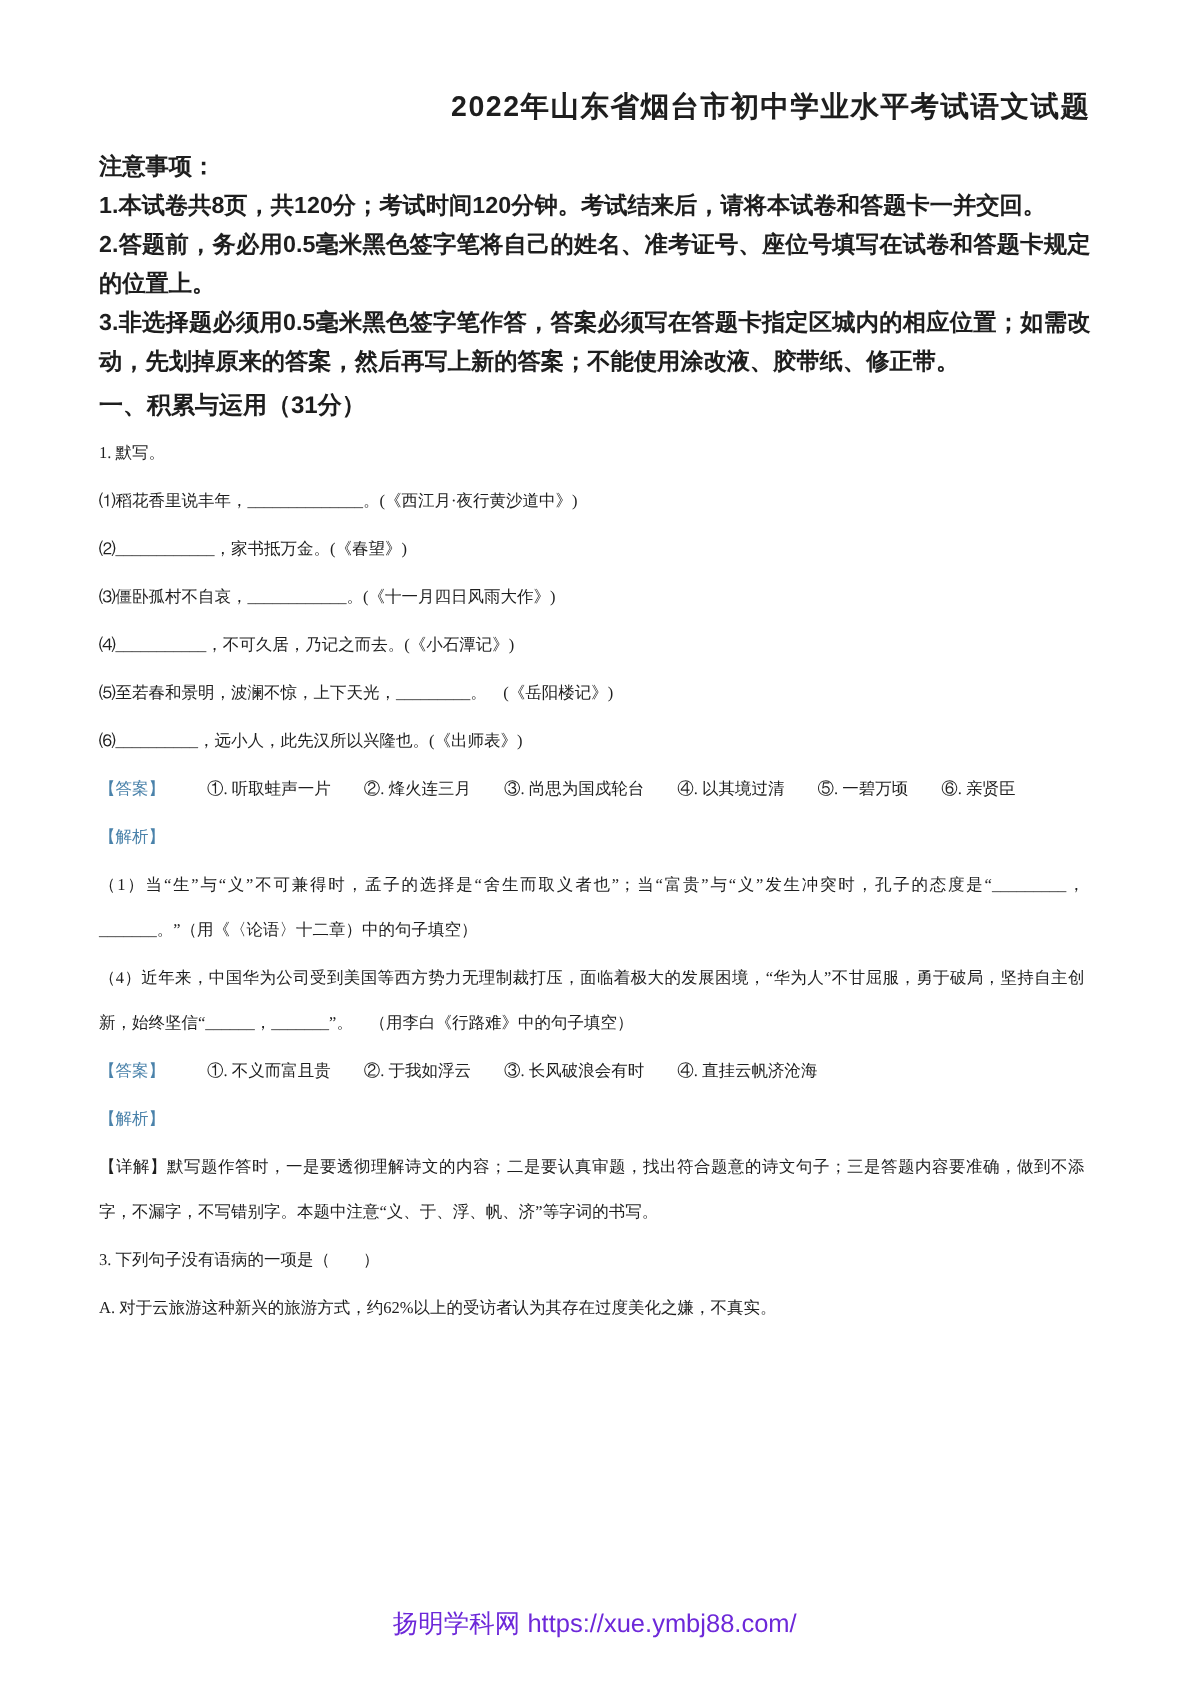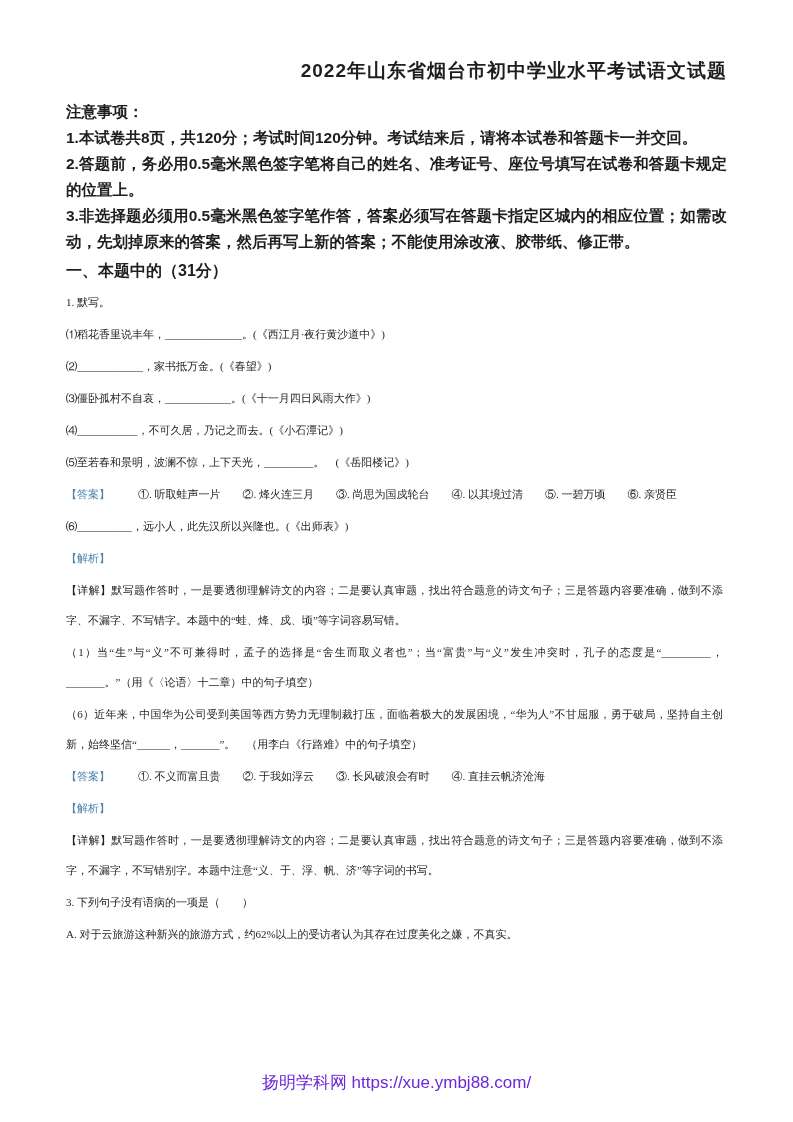--- a/index.html
+++ b/index.html
@@ -65,40 +65,39 @@
 
 <div class="page">
 
   <h1 class="title">2022年山东省烟台市初中学业水平考试语文试题</h1>
 
   <p class="notice-heading">注意事项：</p>
   <p class="notice-item">1.本试卷共8页，共120分；考试时间120分钟。考试结来后，请将本试卷和答题卡一并交回。</p>
   <p class="notice-item">2.答题前，务必用0.5毫米黑色签字笔将自己的姓名、准考证号、座位号填写在试卷和答题卡规定的位置上。</p>
   <p class="notice-item">3.非选择题必须用0.5毫米黑色签字笔作答，答案必须写在答题卡指定区城内的相应位置；如需改动，先划掉原来的答案，然后再写上新的答案；不能使用涂改液、胶带纸、修正带。</p>
 
-  <p class="section-heading">一、本题中的（31分）</p>
+  <p class="section-heading">一、积累与运用（31分）</p>
 
   <p class="para">1. 默写。</p>
   <p class="para">⑴稻花香里说丰年，______________。(《西江月·夜行黄沙道中》)</p>
   <p class="para">⑵____________，家书抵万金。(《春望》)</p>
   <p class="para">⑶僵卧孤村不自哀，____________。(《十一月四日风雨大作》)</p>
   <p class="para">⑷___________，不可久居，乃记之而去。(《小石潭记》)</p>
   <p class="para">⑸至若春和景明，波澜不惊，上下天光，_________。　(《岳阳楼记》)</p>
+  <p class="para">⑹__________，远小人，此先汉所以兴隆也。(《出师表》)</p>
+
   <p class="para">
     <span class="label-blue ans-gap">【答案】</span><span>①. 听取蛙声一片　　②. 烽火连三月　　③. 尚思为国戍轮台　　④. 以其境过清　　⑤. 一碧万顷　　⑥. 亲贤臣</span>
   </p>
-
-  <p class="para">⑹__________，远小人，此先汉所以兴隆也。(《出师表》)</p>
   <p class="para">
     <span class="label-blue">【解析】</span>
   </p>
-  <p class="para">【详解】默写题作答时，一是要透彻理解诗文的内容；二是要认真审题，找出符合题意的诗文句子；三是答题内容要准确，做到不添字、不漏字、不写错字。本题中的“蛙、烽、戍、顷”等字词容易写错。</p>
 
   <p class="para">（1）当“生”与“义”不可兼得时，孟子的选择是“舍生而取义者也”；当“富贵”与“义”发生冲突时，孔子的态度是“_________，_______。”（用《〈论语〉十二章）中的句子填空）</p>
-  <p class="para">（6）近年来，中国华为公司受到美国等西方势力无理制裁打压，面临着极大的发展困境，“华为人”不甘屈服，勇于破局，坚持自主创新，始终坚信“______，_______”。　（用李白《行路难》中的句子填空）</p>
+  <p class="para">（4）近年来，中国华为公司受到美国等西方势力无理制裁打压，面临着极大的发展困境，“华为人”不甘屈服，勇于破局，坚持自主创新，始终坚信“______，_______”。　（用李白《行路难》中的句子填空）</p>
 
   <p class="para">
     <span class="label-blue ans-gap">【答案】</span><span>①. 不义而富且贵　　②. 于我如浮云　　③. 长风破浪会有时　　④. 直挂云帆济沧海</span>
   </p>
   <p class="para">
     <span class="label-blue">【解析】</span>
   </p>
   <p class="para">【详解】默写题作答时，一是要透彻理解诗文的内容；二是要认真审题，找出符合题意的诗文句子；三是答题内容要准确，做到不添字，不漏字，不写错别字。本题中注意“义、于、浮、帆、济”等字词的书写。</p>
 
   <p class="para">3. 下列句子没有语病的一项是（　　）</p>

